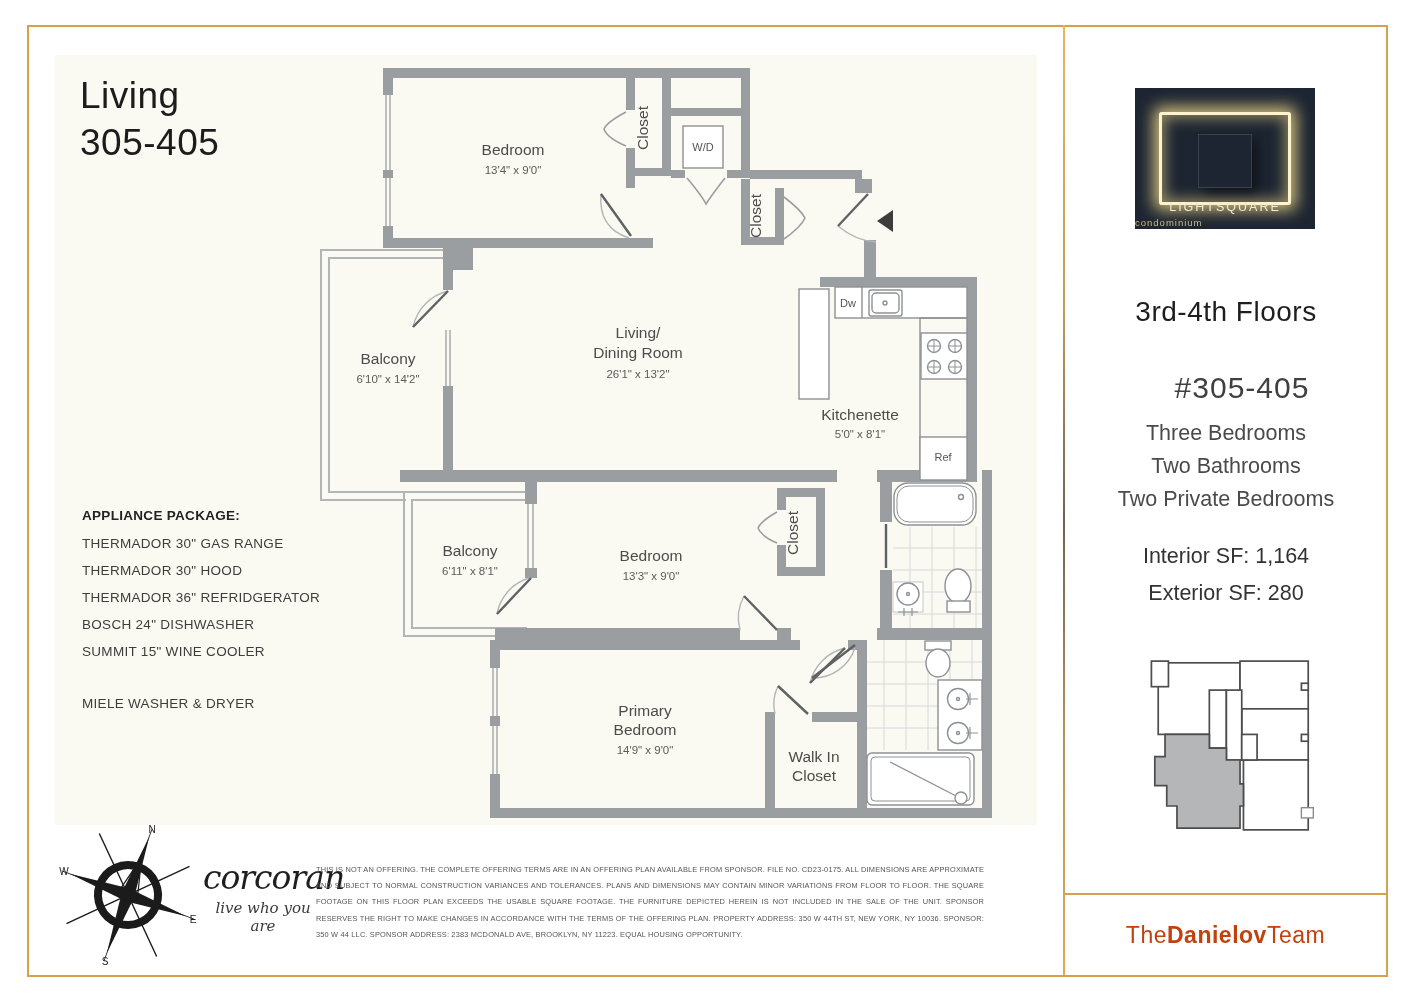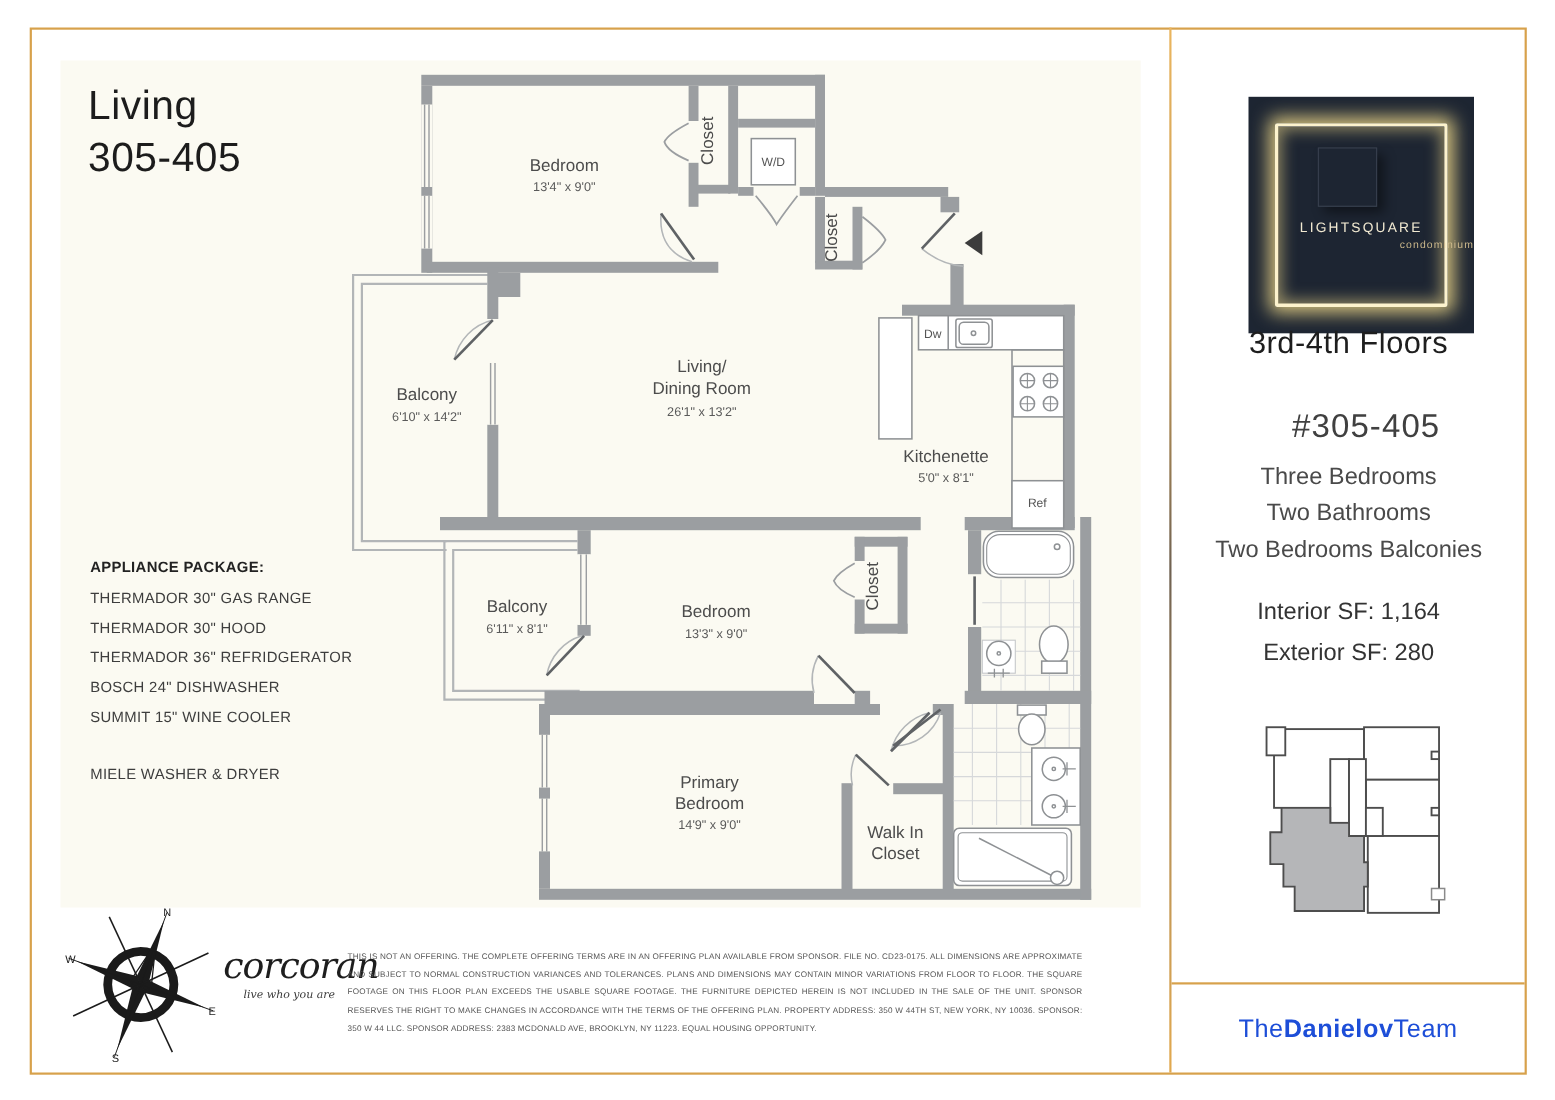--- a/index.html
+++ b/index.html
@@ -19,48 +19,48 @@
   #appliances{position:absolute;left:82px;top:508px;font-size:13.5px;color:#3d3d3d;letter-spacing:.3px;}
   #appliances .hd{font-weight:bold;color:#222;margin-bottom:13px;}
   #appliances .it{margin-bottom:12px;}
   #appliances .laundry{margin-top:37px;}
   
   #plan{position:absolute;left:310px;top:55px;}
   .rmname{font-size:15.5px;fill:#4c4c4c;}
   .rmdims{font-size:11.5px;fill:#5a5a5a;}
   .rmsmall{font-size:11px;fill:#555;}
   
-  #logo{position:absolute;left:1135px;top:88px;width:180px;height:215px;background:#1d2532;padding-left:25px;}
+  #logo{position:absolute;left:1135px;top:88px;width:180px;height:141px;background:#1d2532;}
   #logo .glow{position:absolute;left:24px;top:24px;right:24px;bottom:24px;
         border:3px solid #fdf3cd;border-radius:2px;
         box-shadow:0 0 16px 5px rgba(246,222,140,.85), inset 0 0 14px 3px rgba(246,222,140,.55);}
   #logo .innersq{position:absolute;left:63px;top:46px;width:52px;height:52px;
         border:1px solid #39414f;box-shadow:6px 6px 10px rgba(0,0,0,.45);}
   #logo .lstitle{position:absolute;left:0;right:0;top:112px;text-align:center;
         font-size:12.5px;letter-spacing:2px;color:#f2ead2;}
-  #logo .lssub{position:absolute;left:0;right:0;top:129px;text-align:right;
+  #logo .lssub{position:absolute;left:0;right:0;top:129px;text-align:left;
         font-size:9.5px;letter-spacing:1px;color:#cdb98c;}
   #sideinfo{position:absolute;left:1066px;top:296px;width:320px;text-align:center;color:#2e2e2e;}
   #sideinfo .floors{font-size:28px;color:#1e1e1e;letter-spacing:.5px;}
   #sideinfo .unit{font-size:30px;color:#404040;margin-top:43px;letter-spacing:1px;padding-left:32px;}
   #sideinfo .feat{font-size:21.5px;color:#4a4a4a;margin-top:12px;line-height:33px;}
   #sideinfo .sf1{font-size:21.5px;color:#333;margin-top:28px;}
   #sideinfo .sf2{font-size:21.5px;color:#333;margin-top:12px;}
   #keyplan{position:absolute;left:1146px;top:656px;}
   #team{position:absolute;left:1065px;top:893px;width:321px;height:80px;
         border-top:2px solid #d7a14b;display:flex;align-items:center;justify-content:center;
-        font-size:23px;color:#1d4ed8;letter-spacing:.5px;}
+        font-size:23px;color:#c2410c;letter-spacing:.5px;}
   #team b{font-weight:bold;}
   
   #compass{position:absolute;left:53px;top:820px;}
   #brand{position:absolute;left:203px;top:858px;width:120px;text-align:center;}
   #brand .word{font-family:"DejaVu Serif","Liberation Serif",serif;font-style:italic;
         font-size:33px;color:#1e1e1e;letter-spacing:-1px;}
   #brand .tag{font-family:"DejaVu Serif","Liberation Serif",serif;font-style:italic;
-        font-size:10px;color:#3a3a3a;margin-top:2px;}
+        font-size:15px;color:#3a3a3a;margin-top:2px;}
   #disclaimer{position:absolute;left:316px;top:862px;width:668px;font-size:7.4px;
         line-height:16.2px;color:#545454;letter-spacing:.18px;text-align:justify;}
 </style>
 </head>
 <body>
 
 <div id="page">
 
   <div id="panel"></div>
   <div id="frame"></div>
@@ -306,21 +306,21 @@
     <div class="lstitle">LIGHTSQUARE</div>
     <div class="lssub">condominium</div>
   </div>
 
   <div id="sideinfo">
     <div class="floors">3rd-4th Floors</div>
     <div class="unit">#305-405</div>
     <div class="feat">
       <div>Three Bedrooms</div>
       <div>Two Bathrooms</div>
-      <div>Two Bedrooms Balconies</div>
+      <div>Two Private Bedrooms</div>
     </div>
     <div class="sf1">Interior SF: 1,164</div>
     <div class="sf2">Exterior SF: 280</div>
   </div>
 
   <svg id="keyplan" width="170" height="180" viewBox="60 60 497 528">
     <g fill="#ffffff" stroke="#4d4d4d" stroke-width="5">
       <rect x="95" y="80" width="240" height="210"></rect>
       <rect x="75" y="75" width="50" height="75"></rect>
       <rect x="335" y="75" width="200" height="140"></rect>

